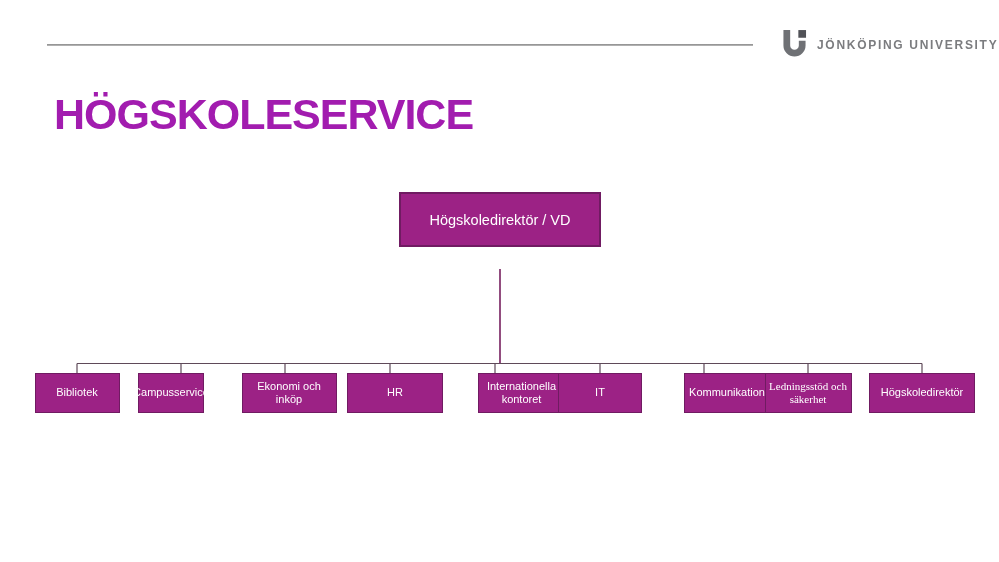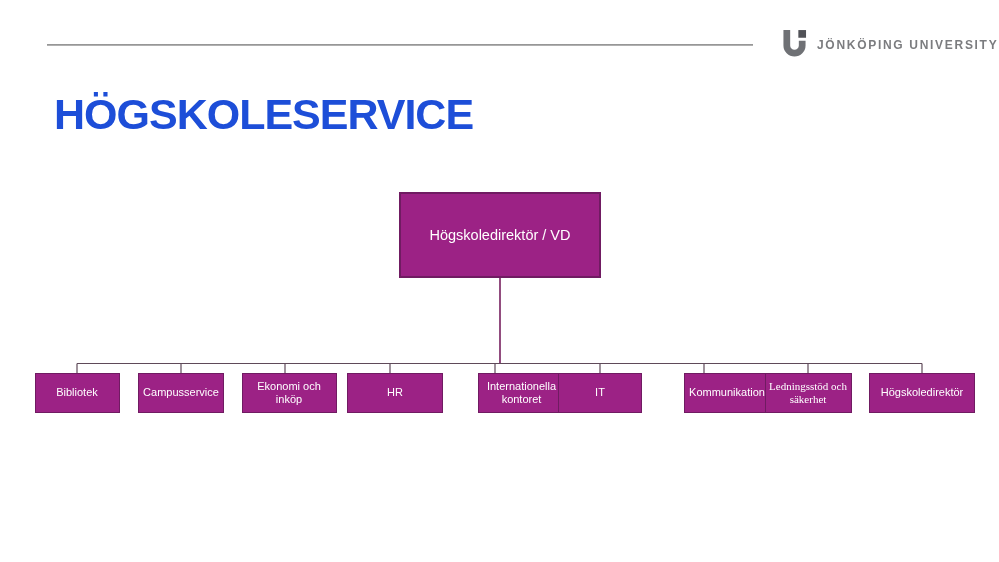--- a/index.html
+++ b/index.html
@@ -65,21 +65,21 @@
     top: 0;
     width: 999px;
     height: 562px;
     pointer-events: none;
   }
   .root-box {
     position: absolute;
     left: 399px;
     top: 192px;
     width: 202px;
-    height: 86px;
+    height: 55px;
     box-sizing: border-box;
     background: var(--box-fill, #9c2285);
     border: 2px solid var(--box-border, #701b62);
     display: flex;
     align-items: center;
     justify-content: center;
     color: #ffffff;
     font-size: 14.5px;
     text-align: center;
   }
@@ -108,21 +108,21 @@
   <div class="top-rule"></div>
 
   <div class="logo">
     <svg class="logo-mark" viewBox="0 0 26 29" aria-hidden="true">
       <rect x="17" y="0" width="8" height="8" fill="#515257"></rect>
       <path d="M1.5,0 H8.5 V16 A4.5,4.5 0 0 0 17.5,16 V11 H24.5 V16 A11.5,11.5 0 0 1 1.5,16 Z" fill="#6f7175"></path>
     </svg>
     <span class="logo-text" style="color: rgb(123, 124, 127);">JÖNKÖPING UNIVERSITY</span>
   </div>
 
-  <h1 class="title" style="color: #1d4ed8;">HÖGSKOLESERVICE</h1>
+  <h1 class="title" style="color: #a21caf;">HÖGSKOLESERVICE</h1>
 
   <div class="chart">
     <svg class="connectors" viewBox="0 0 999 562">
         <line x1="500" y1="269" x2="500" y2="363.5" stroke="#76205F" stroke-width="1.6"></line>
         <line x1="77" y1="363.5" x2="922" y2="363.5" stroke="#5F4A59" stroke-width="1.2"></line>
         <line x1="77" y1="363.5" x2="77" y2="374" stroke="#5F4A59" stroke-width="1.2"></line>
         <line x1="181" y1="363.5" x2="181" y2="374" stroke="#5F4A59" stroke-width="1.2"></line>
         <line x1="285" y1="363.5" x2="285" y2="374" stroke="#5F4A59" stroke-width="1.2"></line>
         <line x1="390" y1="363.5" x2="390" y2="374" stroke="#5F4A59" stroke-width="1.2"></line>
         <line x1="495" y1="363.5" x2="495" y2="374" stroke="#5F4A59" stroke-width="1.2"></line>
@@ -133,21 +133,21 @@
       </svg>
 
     <div class="root-box">
       <span>Högskoledirektör / VD</span>
     </div>
 
     <div id="children">
         <div class="child-box" style="left: 34.5px; width: 85px;">
           <span>Bibliotek</span>
         </div>
-        <div class="child-box" style="left: 138px; width: 86px;">
+        <div class="child-box" style="left: 138px; width: 66px;">
           <span>Campusservice</span>
         </div>
         <div class="child-box" style="left: 241.5px; width: 95px;">
           <span>Ekonomi och inköp</span>
         </div>
         <div class="child-box" style="left: 347px; width: 96px;">
           <span>HR</span>
         </div>
         <div class="child-box" style="left: 478px; width: 87px;">
           <span>Internationella kontoret</span>

